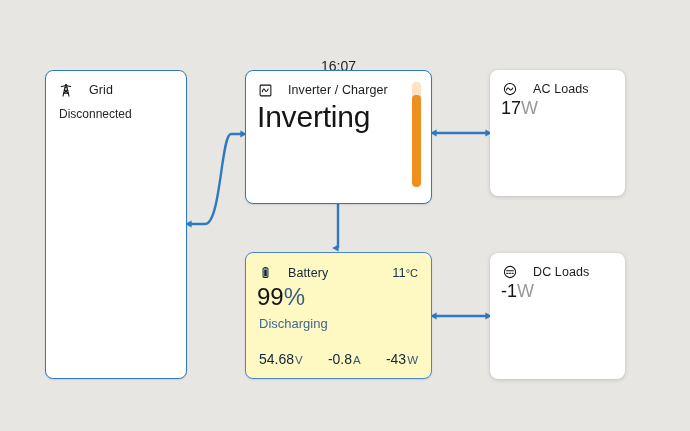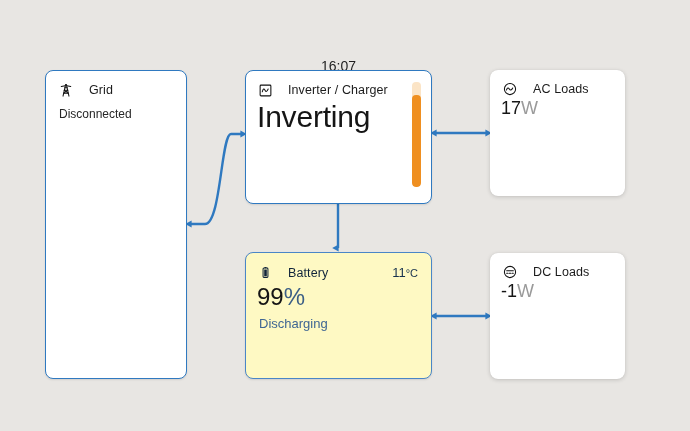--- a/index.html
+++ b/index.html
@@ -263,20 +263,25 @@
       </span>
       <span class="card-title">Battery</span>
       <span class="spacer"></span>
       <span class="head-right"><span>11</span><span class="unit">°C</span></span>
     </div>
 
     <div class="big" id="battery-soc"><span>99</span><span class="unit">%</span></div>
 
     <div class="sub-text" id="battery-state">Discharging</div>
 
+    <div class="metrics">
+      <span><span>54.68</span><span class="unit">V</span></span>
+      <span><span>-0.8</span><span class="unit">A</span></span>
+      <span><span>-43</span><span class="unit">W</span></span>
+    </div>
   </div>
 
   <div class="card plain" id="card-ac-loads">
     <div class="card-head">
       <span class="icon">
         <svg width="14" height="14" viewBox="0 0 16 16">
           <circle cx="8" cy="8" r="6.4" fill="none" stroke="#111" stroke-width="1.2"></circle>
           <path d="M3.9,9.2 C4.9,6.2 6.1,6.2 7.2,8 C8.3,9.8 9.5,9.8 11.1,6.8" fill="none" stroke="#111" stroke-width="1.2" stroke-linecap="round"></path>
         </svg>
       </span>

